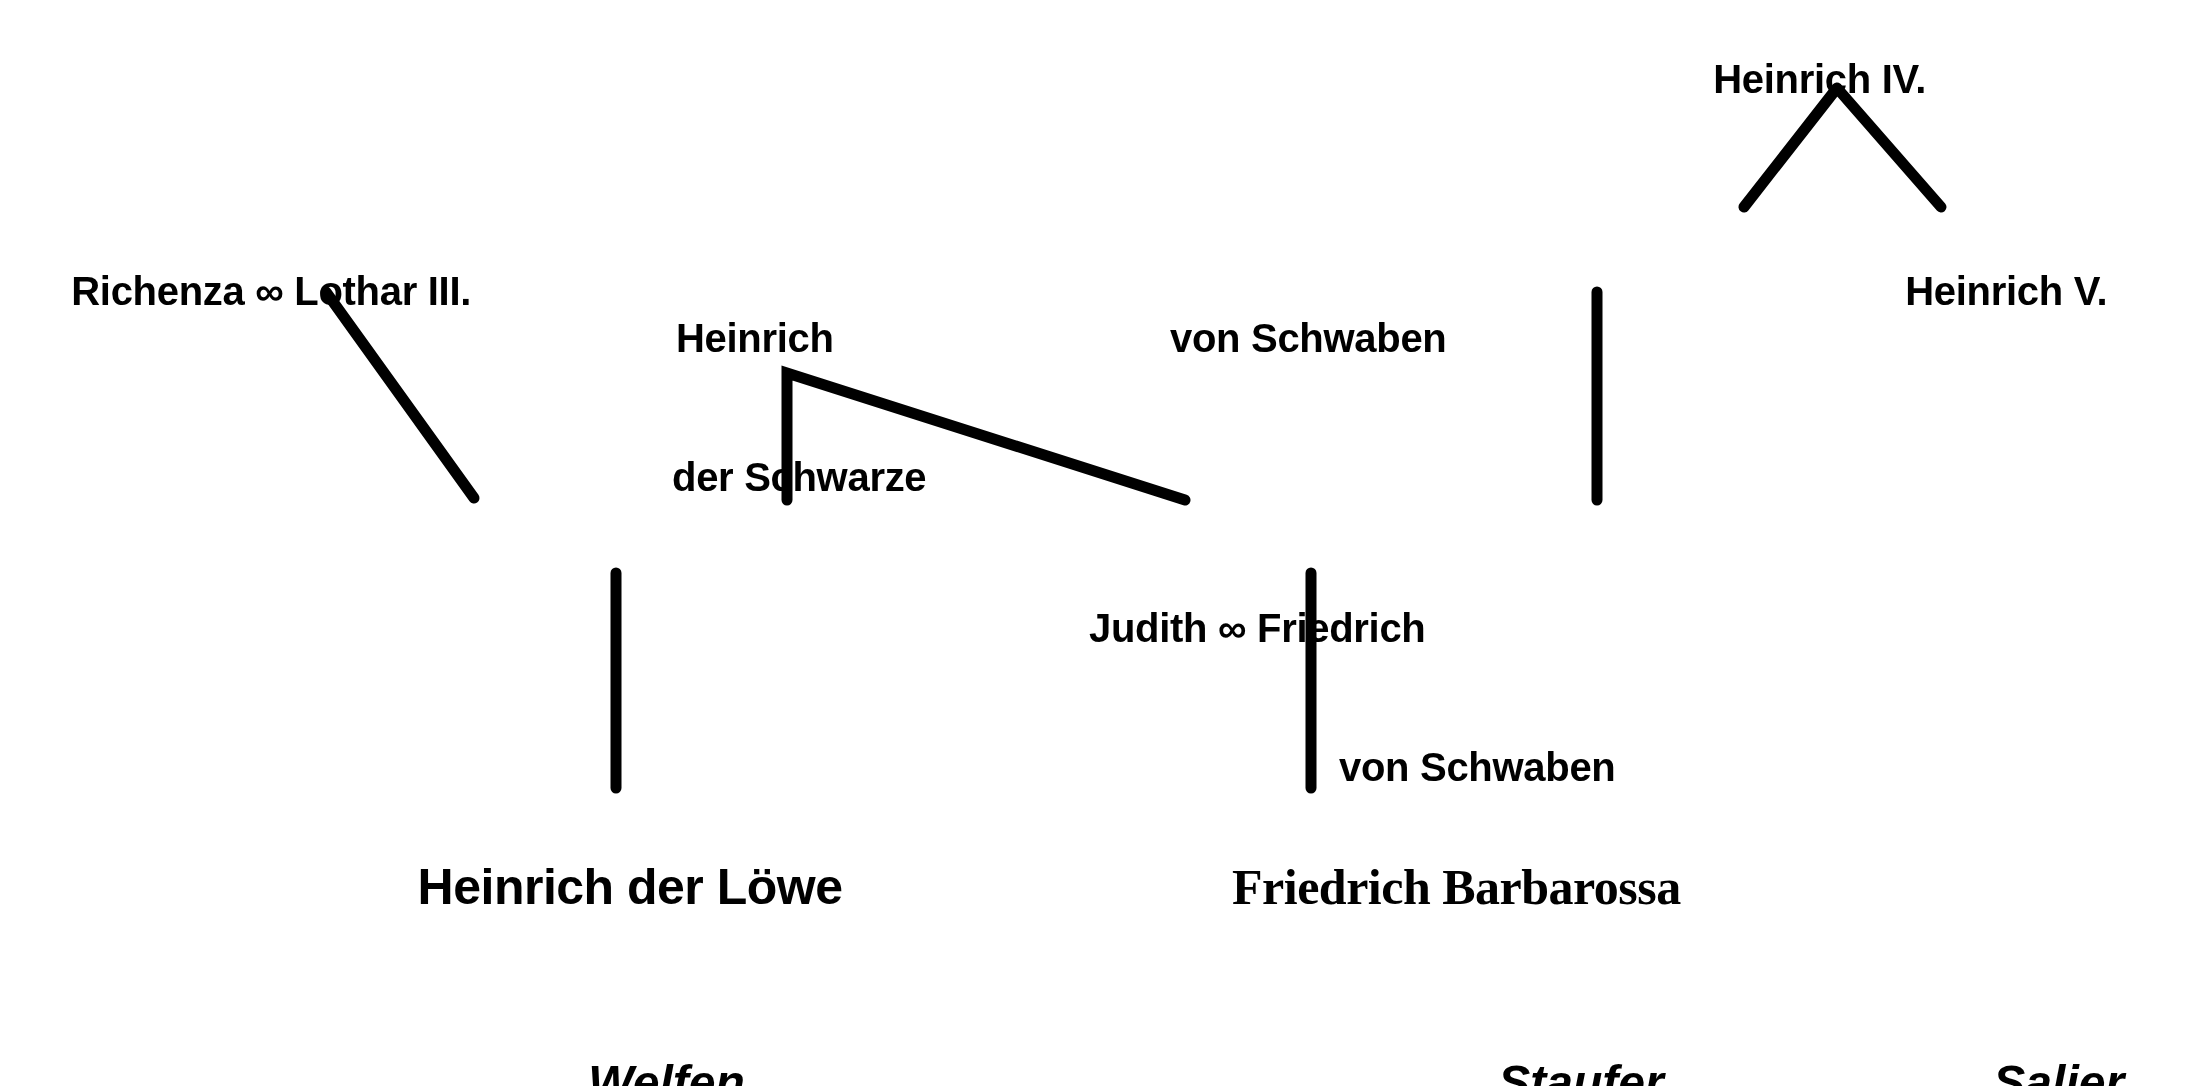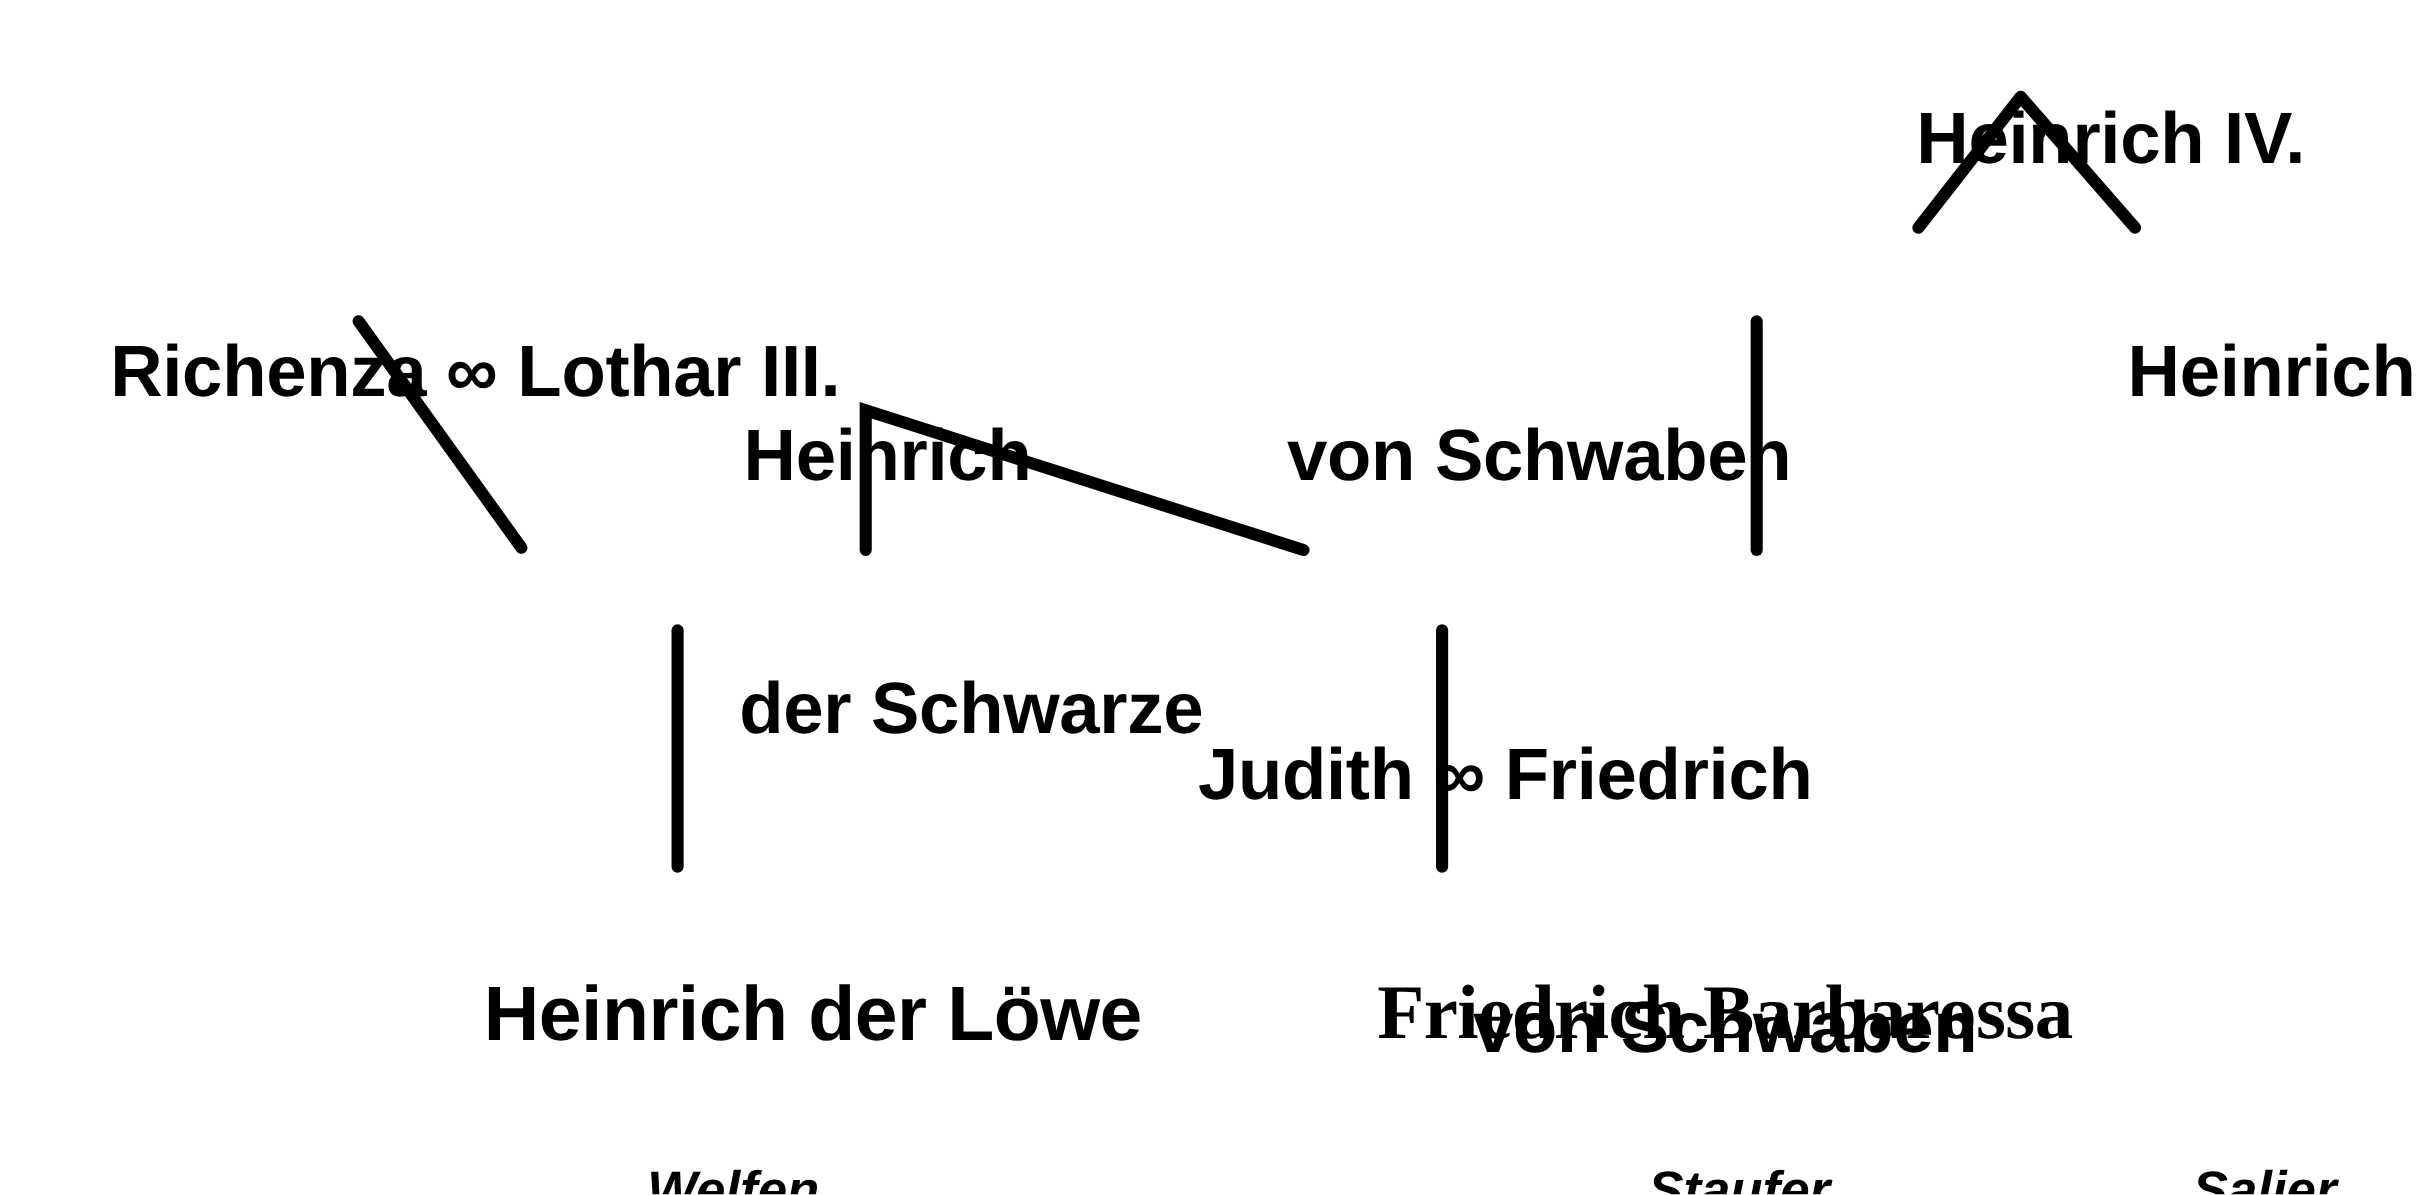--- a/index.html
+++ b/index.html
@@ -27,25 +27,25 @@
   }
   .node {
     position: absolute;
     color: #000000;
     font-family: "Liberation Sans", sans-serif;
     font-weight: bold;
     white-space: pre;
     line-height: 1.16;
   }
   .gen-normal {
-    font-size: 66px;
+    font-size: 40px;
     letter-spacing: -0.3px;
   }
   .gen-big {
-    font-size: 70px;
+    font-size: 50px;
     letter-spacing: -0.5px;
   }
   .house-label {
     position: absolute;
     color: #000000;
     font-family: "Liberation Sans", sans-serif;
     font-weight: bold;
     font-style: italic;
     font-size: 48px;
     white-space: pre;

